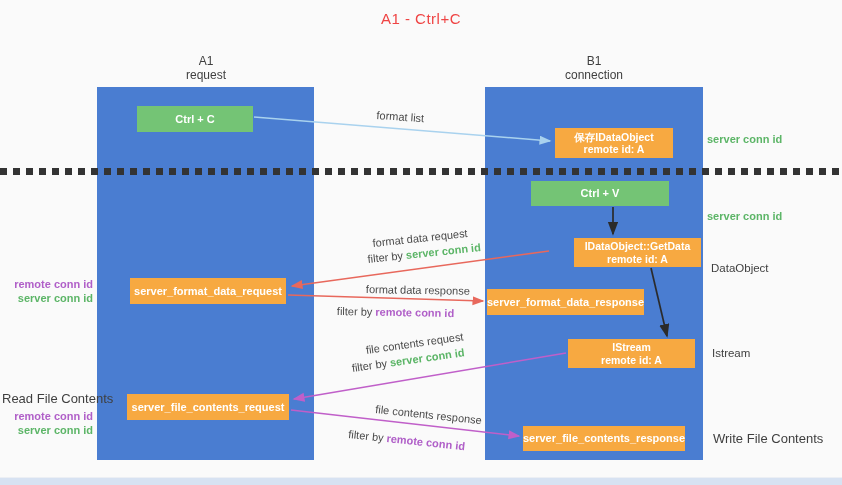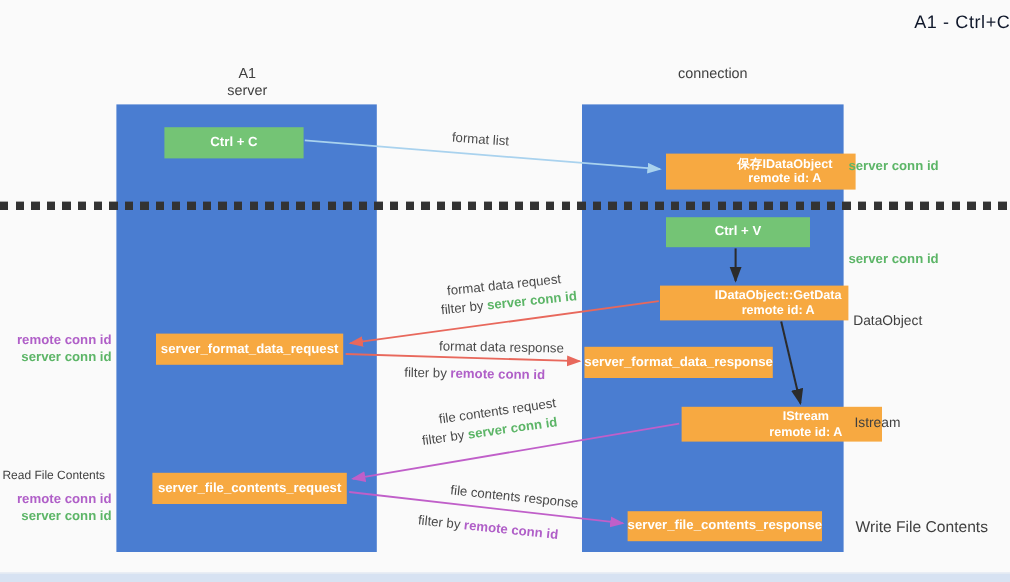--- a/index.html
+++ b/index.html
@@ -1,29 +1,29 @@
 <!DOCTYPE html>
 <html><head>
 <meta charset="utf-8">
 <style>
   html,body{margin:0;padding:0;}
   .canvas{position:relative;width:842px;height:485px;background:#fafafa;
           font-family:"Liberation Sans",sans-serif;overflow:hidden;}
-  .title{position:absolute;top:8px;left:0;width:842px;text-align:right;
-         font-size:15px;color:#0f172a;line-height:21px;letter-spacing:.5px;}
+  .title{position:absolute;top:8px;left:0;width:842px;text-align:center;
+         font-size:15px;color:#ef4444;line-height:21px;letter-spacing:.5px;}
   .col-head{position:absolute;top:54px;width:130px;text-align:center;
             font-size:12px;color:#3f3f3f;line-height:14px;}
   .lane{position:absolute;top:87px;height:373px;background:#4a7dd1;}
   .lane-left{left:97px;width:217px;}
   .lane-right{left:485px;width:218px;}
   .dotted{position:absolute;left:0;top:168px;width:842px;height:7px;
           background:repeating-linear-gradient(90deg,#333 0 7px,transparent 7px 13px);}
   .node{position:absolute;color:#fff;display:flex;flex-direction:column;align-items:center;
         justify-content:center;text-align:center;font-size:11px;line-height:13px;font-weight:bold;}
-  .node.two{font-size:10.5px;line-height:12.5px;padding-left:40px;}
+  .node.two{font-size:10.5px;line-height:12.5px;}
   .green{background:#74c475;}
   .orange{background:#f7a941;}
   .arrows{position:absolute;left:0;top:0;pointer-events:none;}
   .elabel{position:absolute;font-size:11px;color:#4a4a4a;white-space:nowrap;transform-origin:left top;}
   .side{position:absolute;font-size:11px;color:#3f3f3f;white-space:nowrap;}
   .green-t{color:#5cb567;font-weight:bold;}
   .purple-t{color:#b05fc8;font-weight:bold;}
   .gap{margin-right:3px;}
   .left-group{position:absolute;left:0;width:93px;text-align:right;font-size:11px;line-height:14px;}
   .bottom-strip{position:absolute;left:0;bottom:0;width:842px;height:7px;
@@ -33,23 +33,24 @@
 <body>
 
 <div class="canvas">
 
   <div class="title">
     <div>A1 - Ctrl+C</div>
   </div>
 
   <div class="col-head" style="left:141px;">
     <div>A1</div>
-    <div>server</div>
+    <div>request</div>
   </div>
   <div class="col-head" style="left:529px;">
+    <div>B1</div>
     <div>connection</div>
   </div>
 
   <div class="lane lane-left"></div>
   <div class="lane lane-right"></div>
 
   <div class="dotted"></div>
 
   <svg class="arrows" width="842" height="485">
     <defs>
@@ -77,25 +78,25 @@
 
   <div class="node green" style="left:137px;top:106px;width:116px;height:26px;">
     <div>Ctrl + C</div>
   </div>
 
   <div class="node orange two" style="left:555px;top:128px;width:118px;height:30px;">
     <div>保存IDataObject</div>
     <div>remote id: A</div>
   </div>
 
-  <div class="node green" style="left:555px;top:181px;width:120px;height:25px;">
+  <div class="node green" style="left:531px;top:181px;width:138px;height:25px;">
     <div>Ctrl + V</div>
   </div>
 
-  <div class="node orange two" style="left:550px;top:238px;width:117px;height:29px;">
+  <div class="node orange two" style="left:574px;top:238px;width:127px;height:29px;">
     <div>IDataObject::GetData</div>
     <div>remote id: A</div>
   </div>
 
   <div class="node orange" style="left:487px;top:289px;width:157px;height:26px;">
     <div>server_format_data_response</div>
   </div>
 
   <div class="node orange" style="left:130px;top:278px;width:156px;height:26px;">
     <div>server_format_data_request</div>
@@ -139,20 +140,20 @@
   <div class="side green-t" style="left:707px;top:133px;">server conn id</div>
   <div class="side green-t" style="left:707px;top:210px;">server conn id</div>
   <div class="side" style="left:711px;top:262px;font-size:11.5px;">DataObject</div>
   <div class="side" style="left:712px;top:347px;font-size:11.5px;">Istream</div>
   <div class="side" style="left:713px;top:431px;font-size:13px;">Write File Contents</div>
 
   <div class="left-group" style="top:277px;">
     <div class="purple-t">remote conn id</div>
     <div class="green-t">server conn id</div>
   </div>
-  <div class="side" style="left:2px;top:391px;font-size:10px;">Read File Contents</div>
+  <div class="side" style="left:2px;top:391px;font-size:13px;">Read File Contents</div>
   <div class="left-group" style="top:409px;">
     <div class="purple-t">remote conn id</div>
     <div class="green-t">server conn id</div>
   </div>
 
   <div class="bottom-strip"></div>
 </div>
 
 </body></html>

